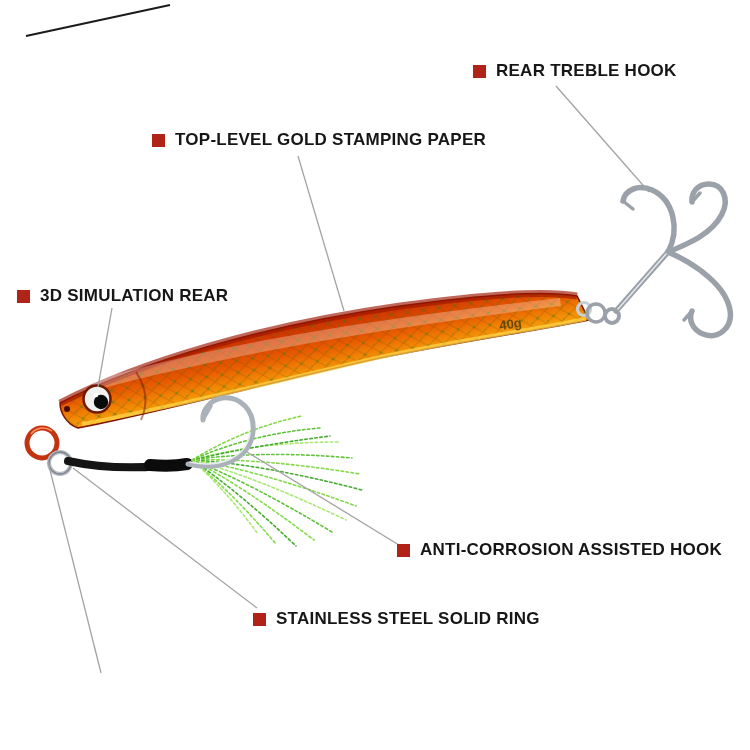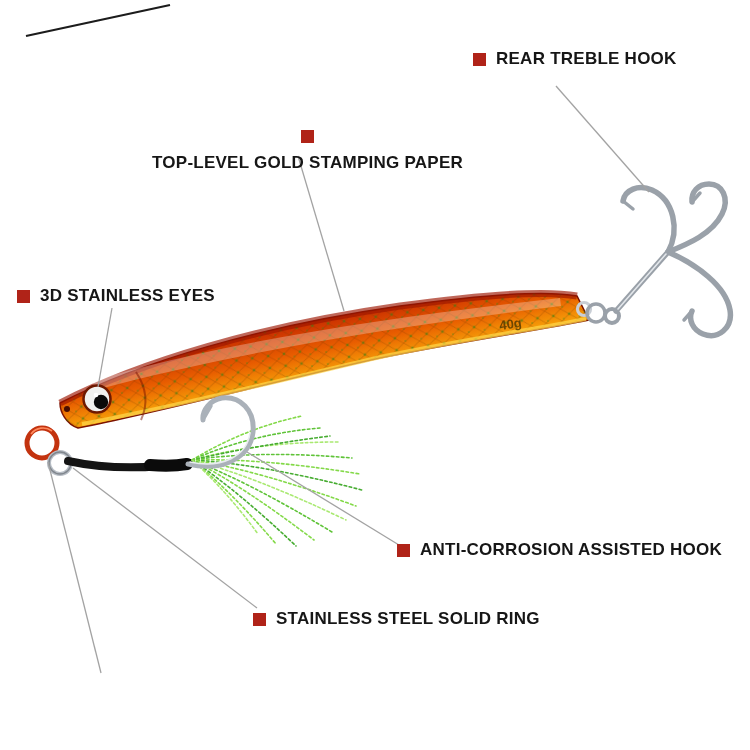--- a/index.html
+++ b/index.html
@@ -11,22 +11,22 @@
   .callout {
     position:absolute; display:flex; align-items:center; gap:10px;
     white-space:nowrap;
   }
   .bullet {
     width:13px; height:13px; background:#b02318; flex:0 0 auto;
   }
   .callout-text {
     font-weight:700; font-size:17px; letter-spacing:.25px; color:#161616;
   }
-  #cl-treble { left:473px; top:49px; }
-  #cl-paper  { left:152px; top:130px;flex-direction:column; }
+  #cl-treble { left:473px; top:61px; }
+  #cl-paper  { left:152px; top:130px; }
   #cl-eyes   { left:17px;  top:286px; }
   #cl-assist { left:397px; top:540px; }
   #cl-solid  { left:253px; top:609px; }
   #cl-split  { left:98px;  top:675px; }
 </style>
 </head>
 <body>
 
 <div class="stage">
 
@@ -135,21 +135,21 @@
     <span class="callout-text">REAR TREBLE HOOK</span>
   </div>
 
   <div class="callout" id="cl-paper">
     <span class="bullet"></span>
     <span class="callout-text">TOP-LEVEL GOLD STAMPING PAPER</span>
   </div>
 
   <div class="callout" id="cl-eyes">
     <span class="bullet"></span>
-    <span class="callout-text">3D STAINLESS EYES</span>
+    <span class="callout-text">3D SIMULATION REAR</span>
   </div>
 
   <div class="callout" id="cl-assist">
     <span class="bullet"></span>
     <span class="callout-text">ANTI-CORROSION ASSISTED HOOK</span>
   </div>
 
   <div class="callout" id="cl-solid">
     <span class="bullet"></span>
     <span class="callout-text">STAINLESS STEEL SOLID RING</span>

